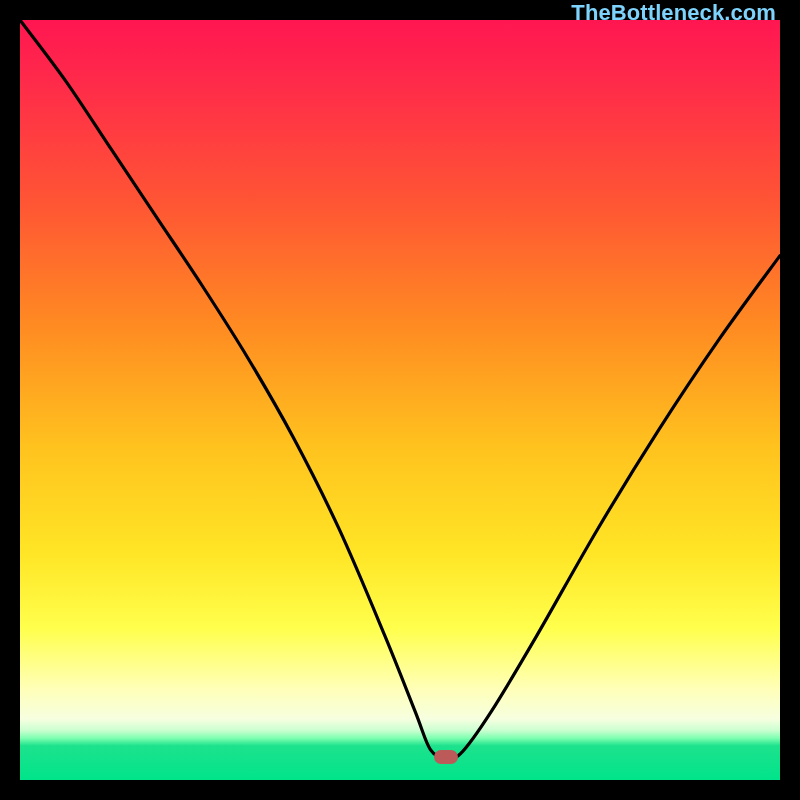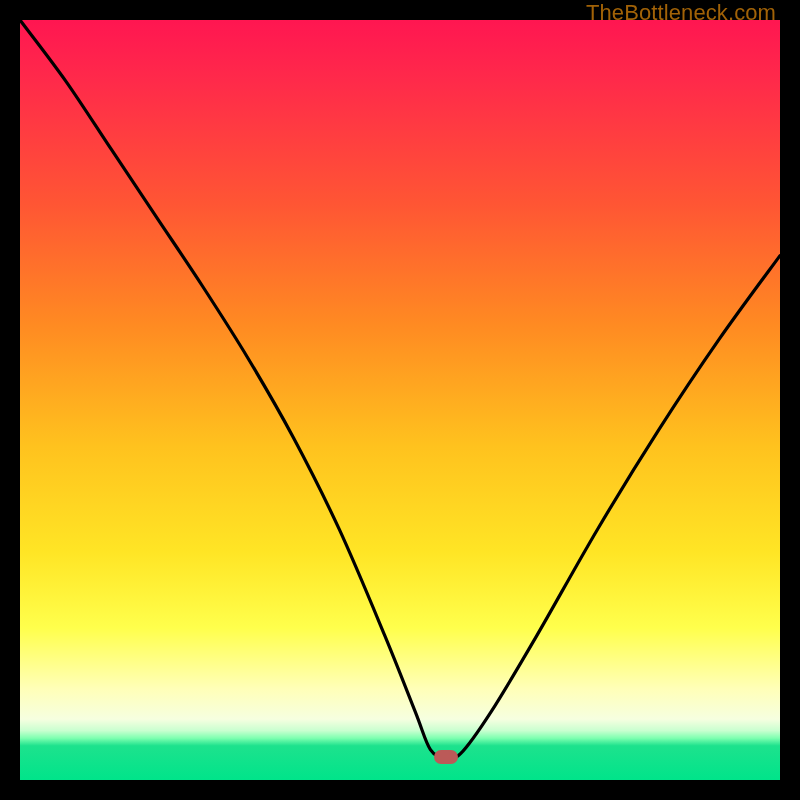--- a/index.html
+++ b/index.html
@@ -37,23 +37,23 @@
       #c9ffd0 93.5%,
       #7dffb0 94.5%,
       #1de28d 95.5%,
       #00e48a 100%
     );
   }
   .attribution {
     position: absolute;
     top: 0px;
     right: 24px;
-    color: #a16207;
+    color: #7dd3fc;
     font-size: 22px;
-    font-weight: 400;
+    font-weight: 700;
     letter-spacing: 0.1px;
   }
   .curve {
     position: absolute;
     left: 20px;
     top: 20px;
     width: 760px;
     height: 760px;
     pointer-events: none;
   }

